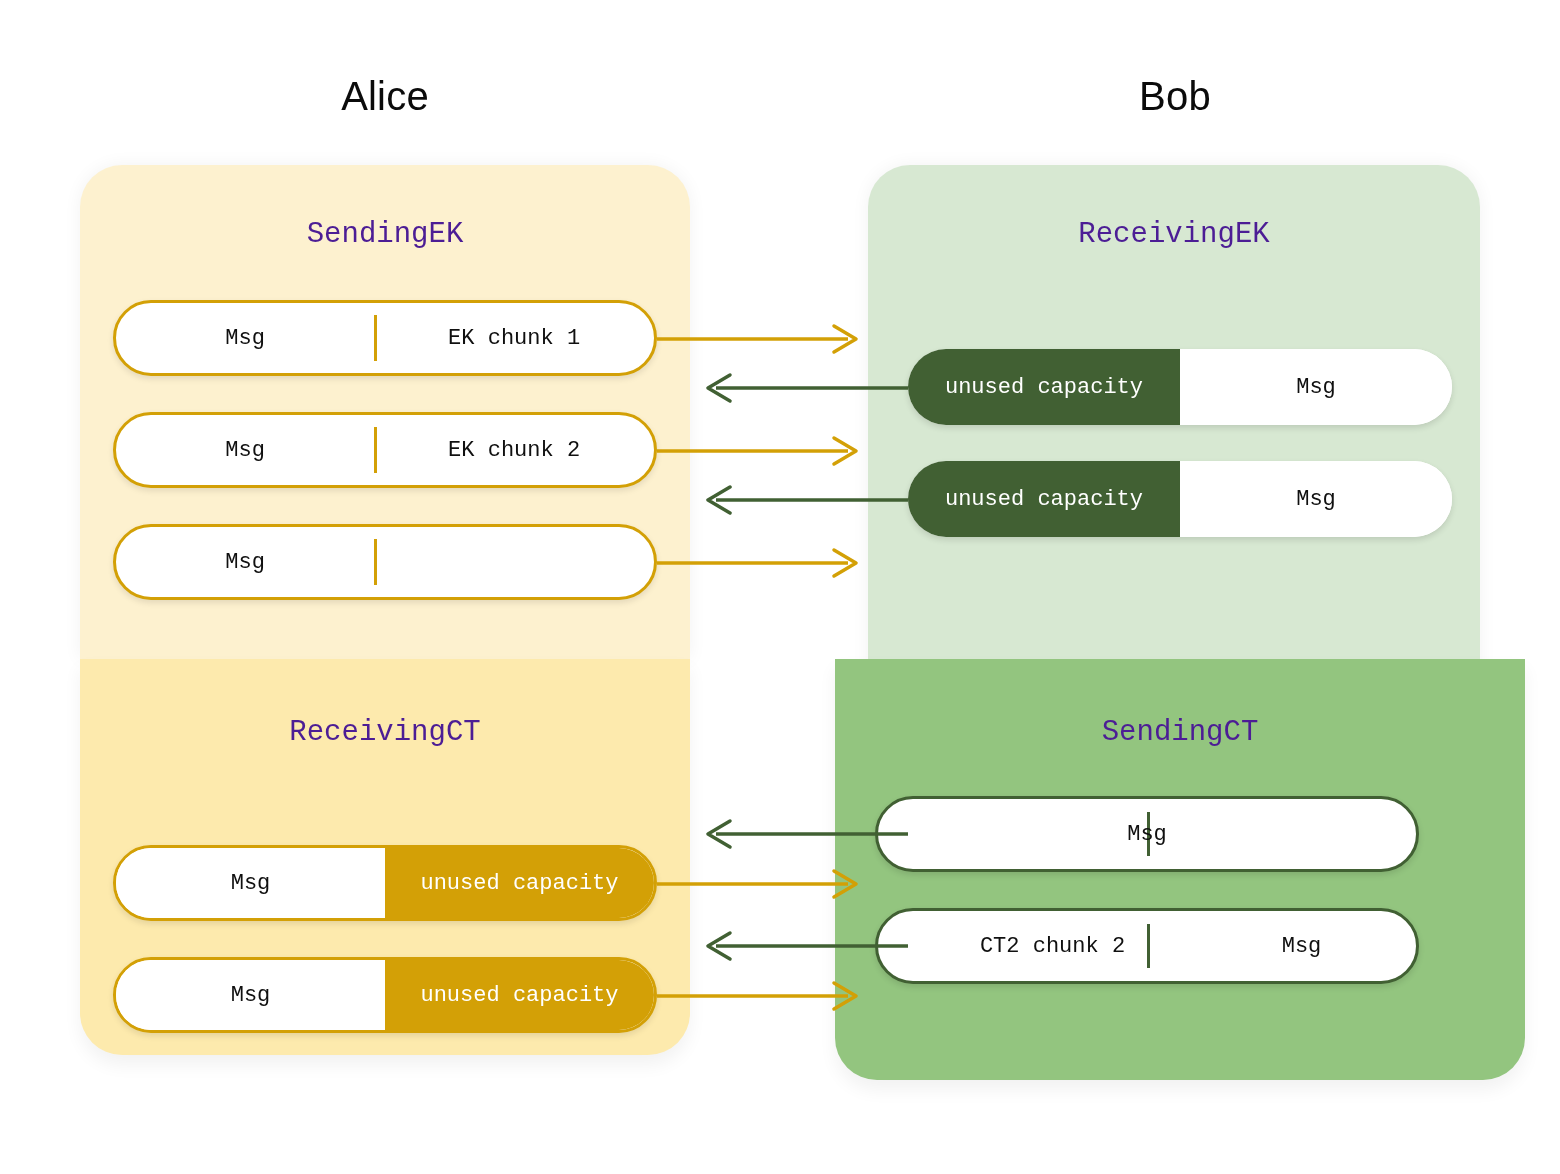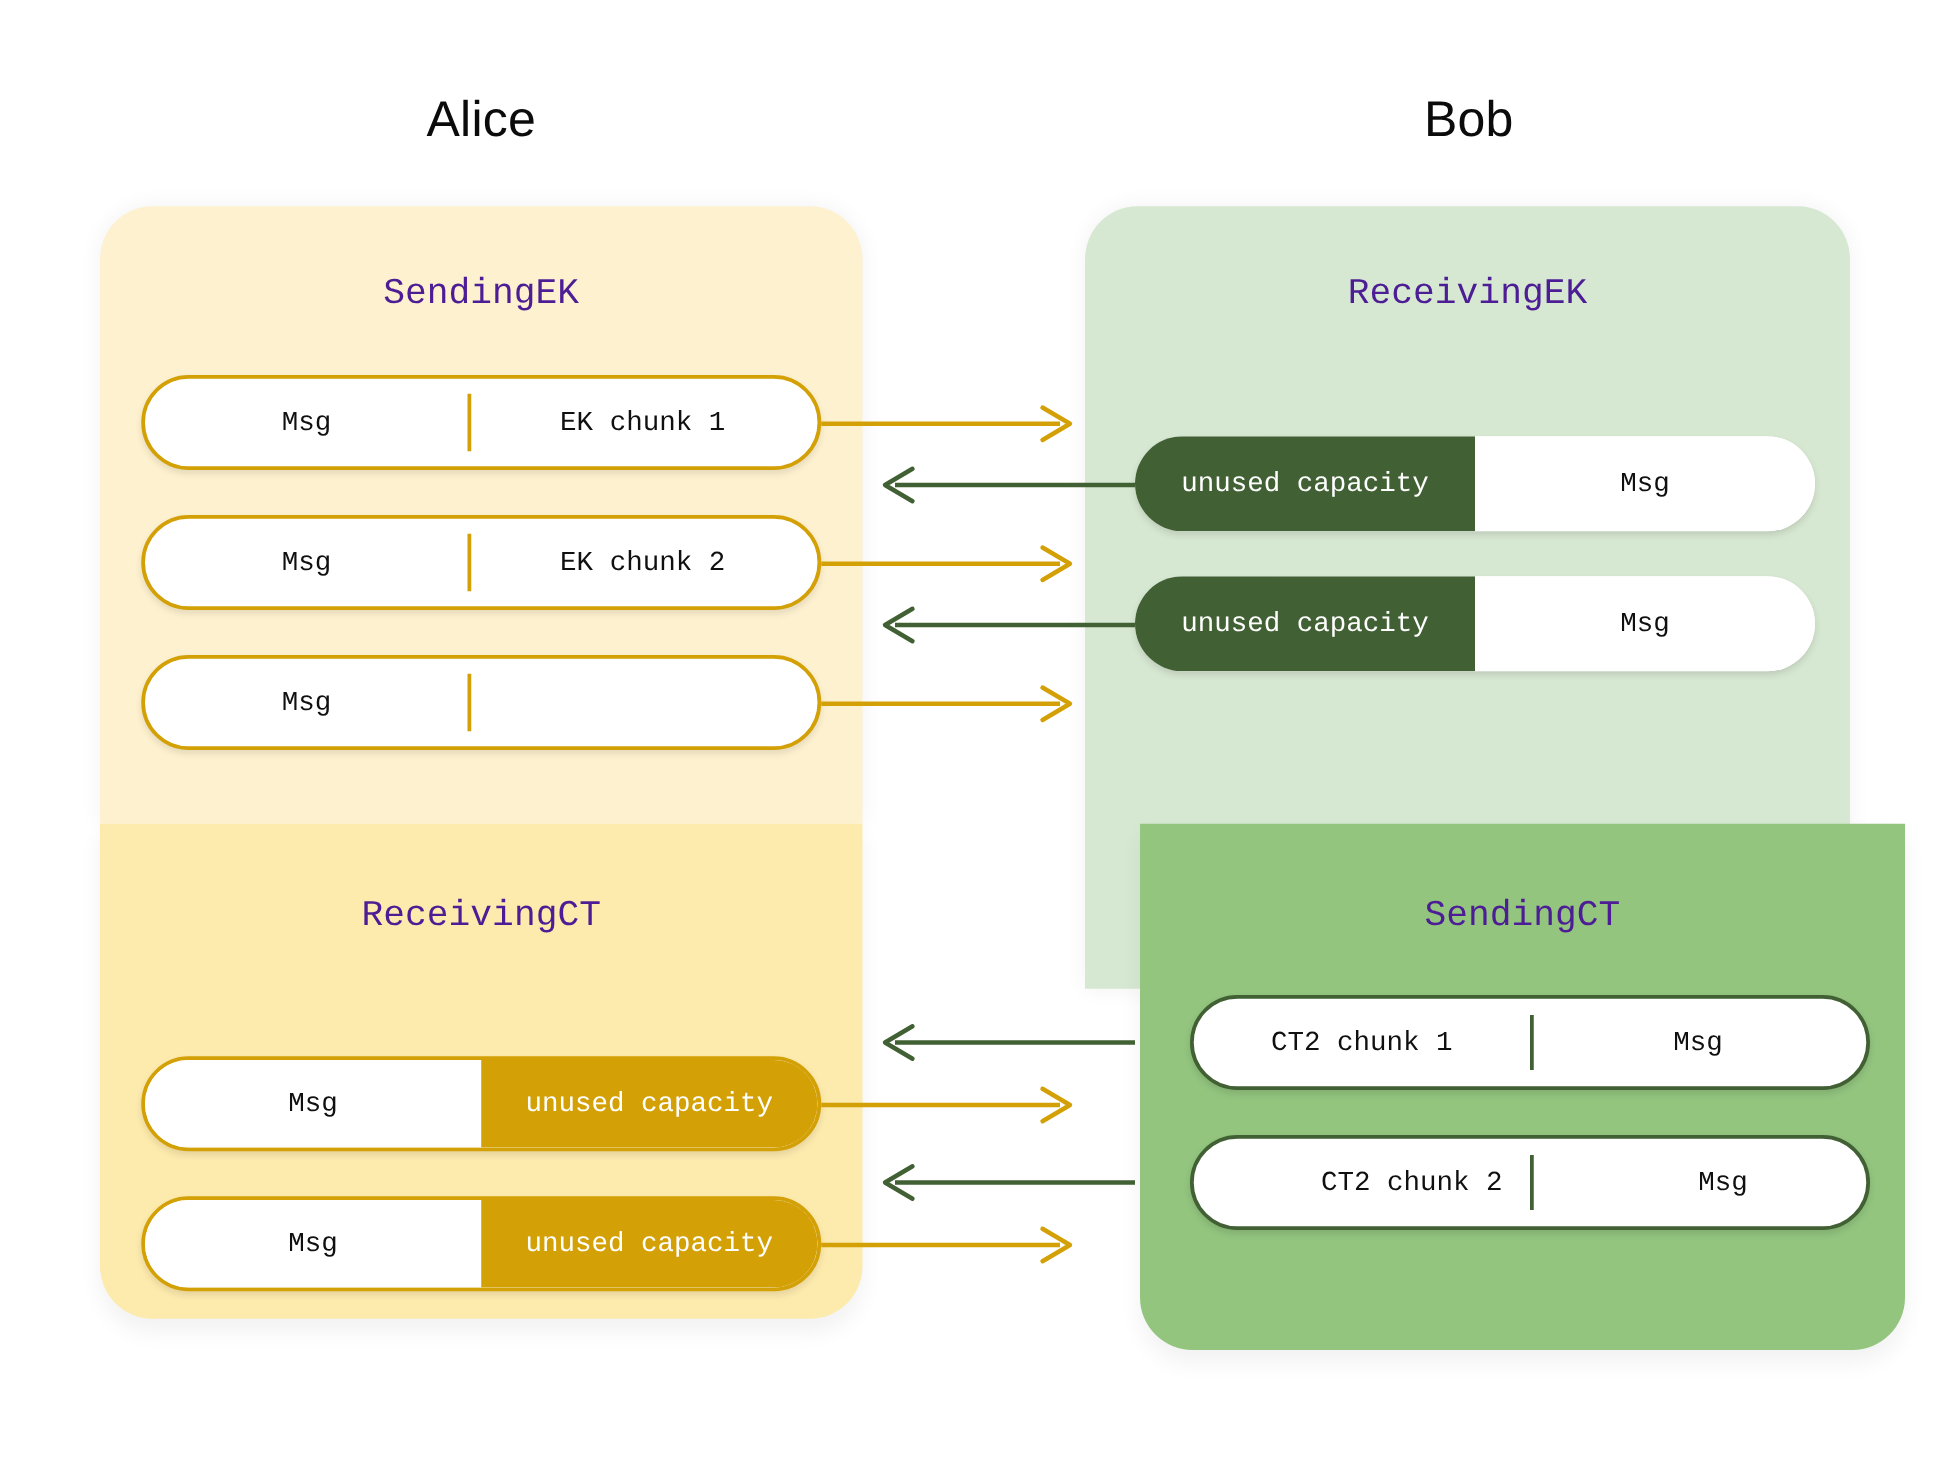--- a/index.html
+++ b/index.html
@@ -62,21 +62,21 @@
     border-radius: 0 0 42px 42px;
     box-shadow: 0 10px 18px rgba(0,0,0,0.055);
   }
   #panel-receiving-ek {
     left: 868px; top: 165px; width: 612px; height: 626px;
     background: #D7E8D2;
     border-radius: 42px 42px 0 0;
     box-shadow: 0 0 18px rgba(0,0,0,0.055);
   }
   #panel-sending-ct {
-    left: 912px; top: 659px; width: 612px; height: 421px;
+    left: 835px; top: 659px; width: 690px; height: 421px;
     background: #93C57F;
     border-radius: 0 0 42px 42px;
     box-shadow: 0 10px 18px rgba(0,0,0,0.055);
   }
 
   
   .pill {
     position: absolute;
     box-sizing: border-box;
     display: flex;
@@ -203,21 +203,20 @@
     <div class="pill pill-green-split" style="left:40px; top:296px; width:544px; height:76px;">
       <div class="pill-seg seg-fill" style="flex:0 0 50%;">unused capacity</div>
       <div class="pill-seg seg-white" style="flex:1 1 auto;">Msg</div>
     </div>
   </div>
 
   <div class="panel" id="panel-sending-ct">
     <div class="panel-title" style="top:57px;">SendingCT</div>
 
     <div class="pill pill-green-outline" style="left:40px; top:137px; width:544px; height:76px;">
-      <div class="pill-seg" style="flex:0 0 50%;">CT2 chunk 1</div>
       <div class="divider-green" style="left:50%;"></div>
       <div class="pill-seg" style="flex:1 1 auto;">Msg</div>
     </div>
 
     <div class="pill pill-green-outline" style="left:40px; top:249px; width:544px; height:76px;">
       <div class="pill-seg" style="flex:0 0 50%;margin-left:40px;">CT2 chunk 2</div>
       <div class="divider-green" style="left:50%;"></div>
       <div class="pill-seg" style="flex:1 1 auto;">Msg</div>
     </div>
   </div>

